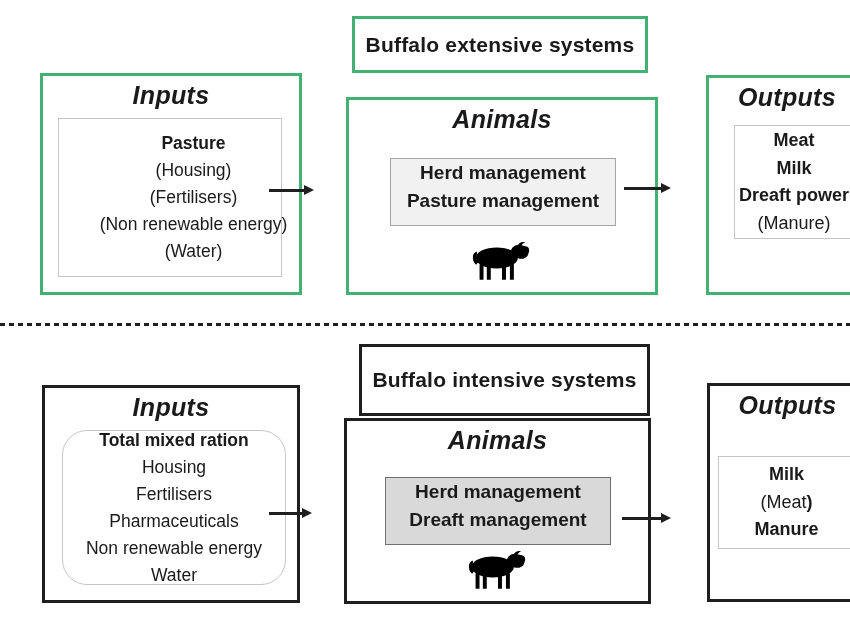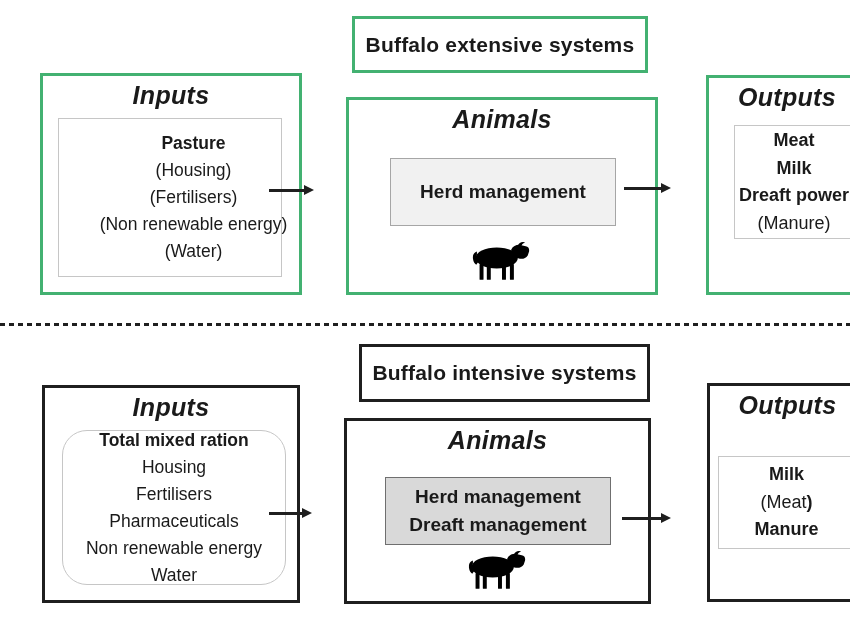--- a/index.html
+++ b/index.html
@@ -13,21 +13,21 @@
   .title-box{display:flex;align-items:center;justify-content:center;
     font-weight:bold;font-size:21px;letter-spacing:.2px;}
   .heading{text-align:center;font-style:italic;font-weight:bold;font-size:25px;
     padding-top:5px;letter-spacing:.3px;}
   .inner-list{position:absolute;border:1px solid var(--inner,#c6c6c6);background:#fff;
     display:flex;flex-direction:column;align-items:center;justify-content:center;
     font-size:17.5px;line-height:27px;text-align:center;}
   .inner-list .line{white-space:nowrap;}
   .b, .line.b{font-weight:bold;}
   .mgmt{position:absolute;display:flex;flex-direction:column;align-items:center;
-    justify-content:center;font-weight:bold;font-size:19px;line-height:28px;
+    justify-content:flex-start;font-weight:bold;font-size:19px;line-height:28px;
     box-sizing:border-box;text-align:center;}
   .mgmt.light{background:var(--mgmtLightFill,#f1f1f1);border:1.5px solid var(--mgmtLightBorder,#a6a6a6);}
   .mgmt.dark{background:var(--mgmtDarkFill,#d9d9d9);border:1.5px solid var(--mgmtDarkBorder,#6f6f6f);}
   .buffalo{position:absolute;left:50%;transform:translateX(-50%);bottom:6px;}
   .arrow{position:absolute;height:2.6px;background:var(--ink,#1f1f1f);}
   .arrow::after{content:"";position:absolute;right:-9px;top:50%;transform:translateY(-50%);
     width:0;height:0;border-left:10px solid var(--ink,#1f1f1f);
     border-top:5.5px solid transparent;border-bottom:5.5px solid transparent;}
   .divider{position:absolute;left:0;top:323px;width:850px;height:3px;
     background:repeating-linear-gradient(90deg,var(--ink,#1f1f1f) 0 5px,transparent 5px 9px);}
@@ -49,20 +49,21 @@
         <div class="line">(Fertilisers)</div>
         <div class="line">(Non renewable energy)</div>
         <div class="line">(Water)</div>
       </div>
   </div>
 
   <div class="box green-border" style="left:314px;top:97px;width:312px;height:198px;">
     <div class="heading">Animals</div>
     <div class="mgmt light" style="left:41px;top:58px;width:226px;height:68px;">
         <div class="line">Herd management</div>
+        <div class="line">Pasture management</div>
       </div>
     <svg class="buffalo" width="66" height="48" viewBox="0 0 100 62">
       <g fill="#000000">
         <ellipse cx="42" cy="25" rx="32" ry="16"></ellipse>
         <rect x="16" y="34" width="6" height="24" rx="1"></rect>
         <rect x="27" y="37" width="6" height="21" rx="1"></rect>
         <rect x="50" y="37" width="6" height="21" rx="1"></rect>
         <rect x="62" y="34" width="6" height="24" rx="1"></rect>
         <path d="M64 12 Q68 5 76 5 L86 7 Q92 8 91 15 L89 21 Q85 27 77 26 Q69 25 64 19 Z"></path>
         <path d="M74 6 Q77 -1 85 1 Q80 3 79 7 Z"></path>
@@ -79,21 +80,21 @@
         <div class="line b">Dreaft power</div>
         <div class="line">(Manure)</div>
       </div>
   </div>
 
   <div class="arrow" style="left:269px;top:189px;width:36px;"></div>
   <div class="arrow" style="left:624px;top:187px;width:38px;"></div>
 
   <div class="divider"></div>
 
-  <div class="box black-border title-box" style="left:327px;top:344px;width:291px;height:58px;">
+  <div class="box black-border title-box" style="left:327px;top:344px;width:291px;height:72px;">
     <span>Buffalo intensive systems</span>
   </div>
 
   <div class="box black-border" style="left:10px;top:385px;width:258px;height:218px;">
     <div class="heading">Inputs</div>
     <div class="inner-list" style="left:17px;right:11px;top:42px;bottom:15px;border-radius:25px;">
         <div class="line b">Total mixed ration</div>
         <div class="line">Housing</div>
         <div class="line">Fertilisers</div>
         <div class="line">Pharmaceuticals</div>

